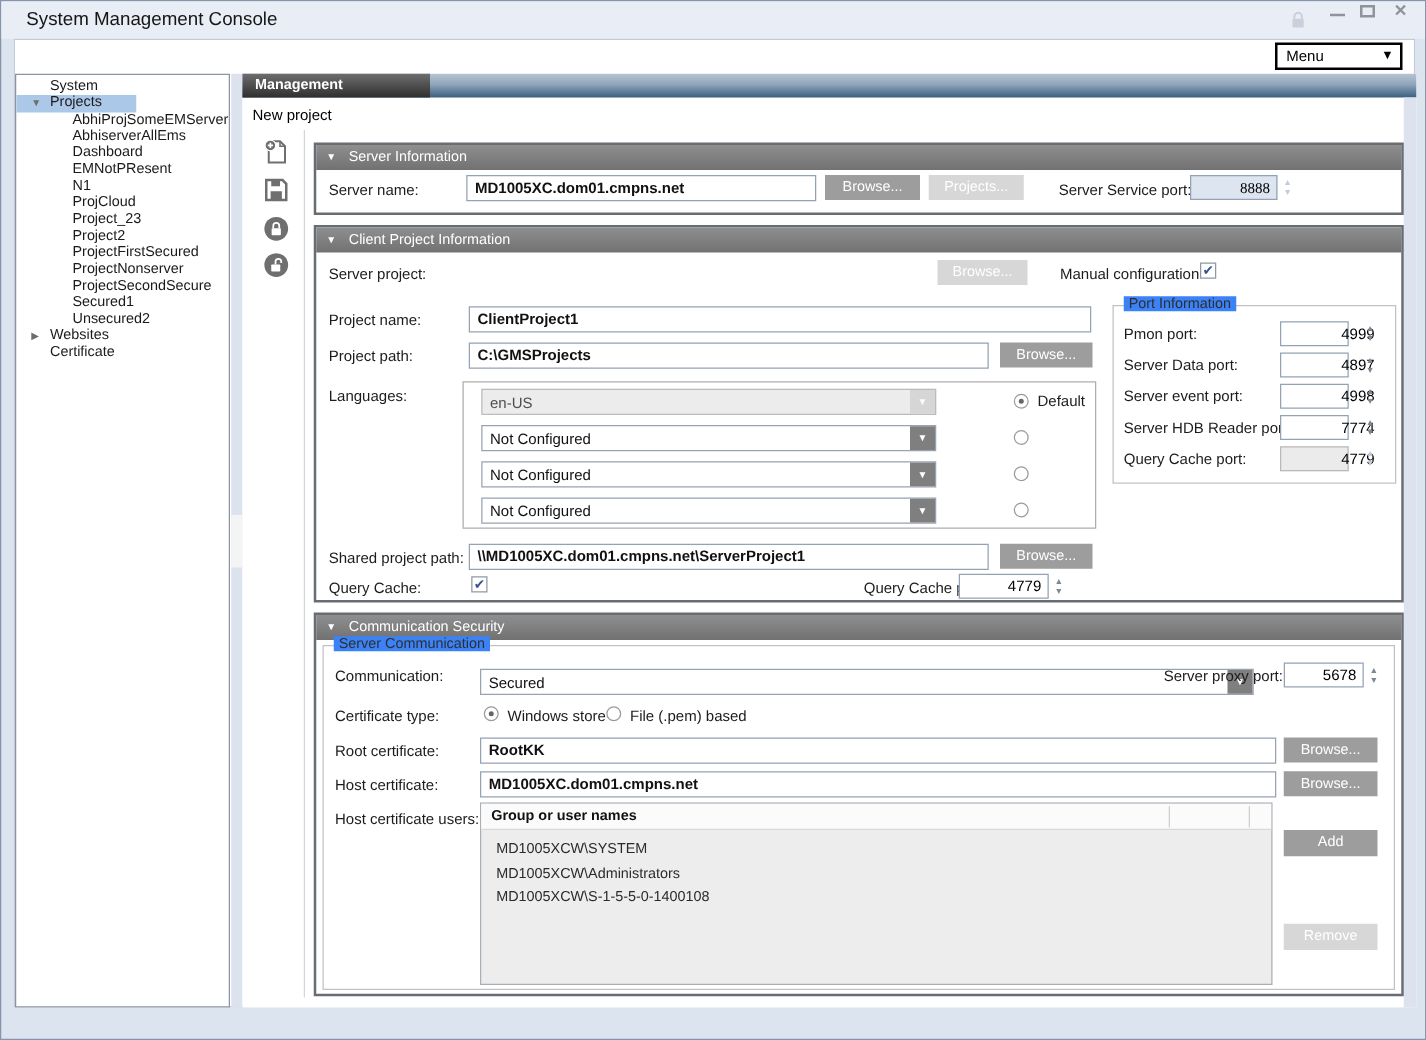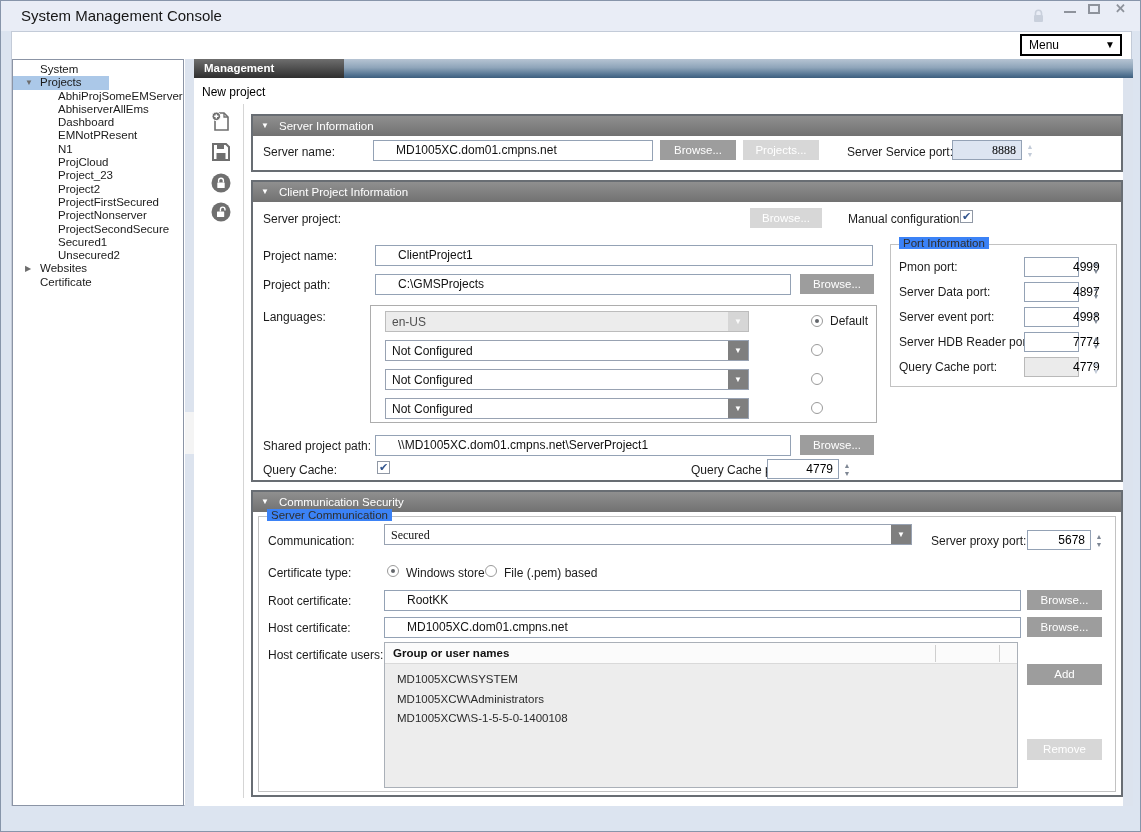--- a/index.html
+++ b/index.html
@@ -42,21 +42,21 @@
   .sideicon { position:absolute; left:0; width:22px; height:22px; }
   .vsep { position:absolute; left:49px; top:45px; bottom:8px; width:1px; background:#d5d5d5; }
   
   .sec { position:absolute; left:57px; width:872px; background:#fff; border:2px solid #686d73; }
   .sec-h { position:absolute; left:0; top:0; right:0; height:20px;
            background:linear-gradient(180deg,#8f8f8f,#717171); color:#fff; font-size:11.5px; line-height:20px; }
   .sec-h .sh-arrow { position:absolute; left:8px; top:0; font-size:8px; }
   .sec-h .sh-text { position:absolute; left:26px; top:0; }
   .lbl { position:absolute; font-size:12px; color:#1c1c1c; white-space:nowrap; }
   .input { position:absolute; height:21px; background:#fff; border:1px solid #94a2b5; font-size:12px;
-           line-height:19px; padding:0 22px; color:#111; white-space:nowrap; overflow:hidden; }
+           line-height:19px; padding:0 6px; color:#111; white-space:nowrap; overflow:hidden;font-weight:bold; }
   .btn { position:absolute; height:20px; background:#9d9d9d; color:#fff; font-size:11.5px; text-align:center; line-height:20px; }
   .btn.dis { background:#d7d7d7; }
   .spinv { position:absolute; height:20px; background:#fff; border:1px solid #94a2b5; font-size:12px;
            line-height:18px; text-align:right; padding-right:5px; }
   .spinv.ro { background:#dde5f1; }
   .spinv.dis { background:#ebebeb; border-color:#b9b9b9; }
   .spina { position:absolute; width:12px; height:20px; display:flex; flex-direction:column; align-items:center;
            justify-content:center; gap:1px; font-size:7px; line-height:7px; color:#7e8794; }
   .spina.dis { color:#c2cbd8; }
   .cb { position:absolute; width:13px; height:13px; background:#fff; border:1px solid #9098a5; }
@@ -303,21 +303,21 @@
 
       <div class="sec" style="top:431px; height:307px;">
         <div class="sec-h">
           <span class="sh-arrow">▼</span>
           <span class="sh-text">Communication Security</span>
         </div>
         <div class="grp" style="left:5px; top:24px; width:858px; height:276px;">
           <span class="grp-legend">Server Communication</span>
 
           <span class="lbl" style="left:9px; top:17px;">Communication:</span>
-          <div class="dd" style="left:125px; top:7px; width:528px;font-family:Liberation Serif, serif;">
+          <div class="dd" style="left:125px; top:18px; width:619px;">
             <span class="ddv">Secured</span>
             <span class="ddb">▼</span>
           </div>
           <span class="lbl" style="left:672px; top:17px;">Server proxy port:</span>
           <div class="spinv" style="left:768px; top:13px; width:64px;">5678</div>
           <div class="spina" style="left:834px; top:13px;">
               <span>▲</span>
               <span>▼</span>
             </div>
 

